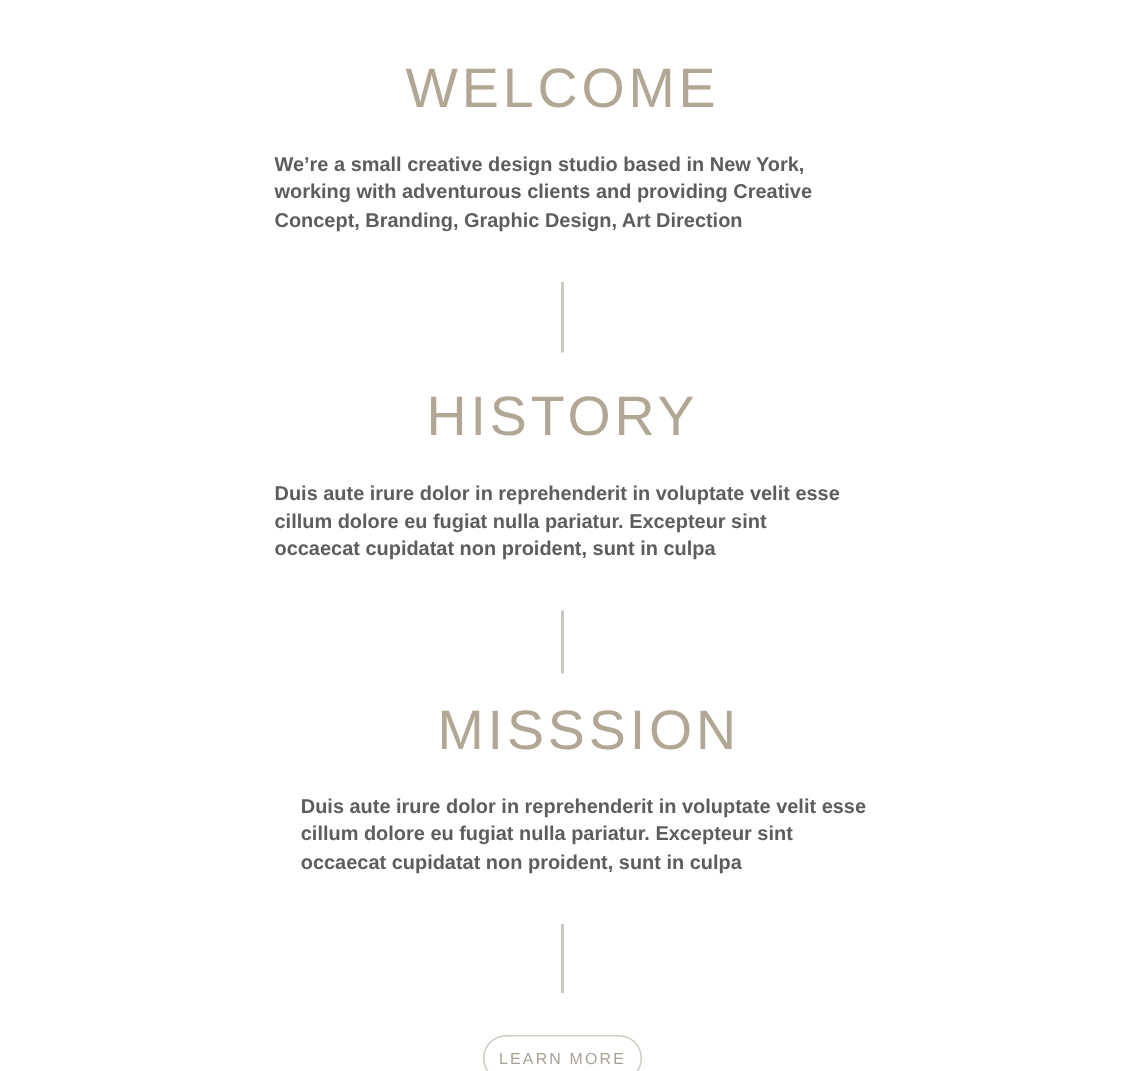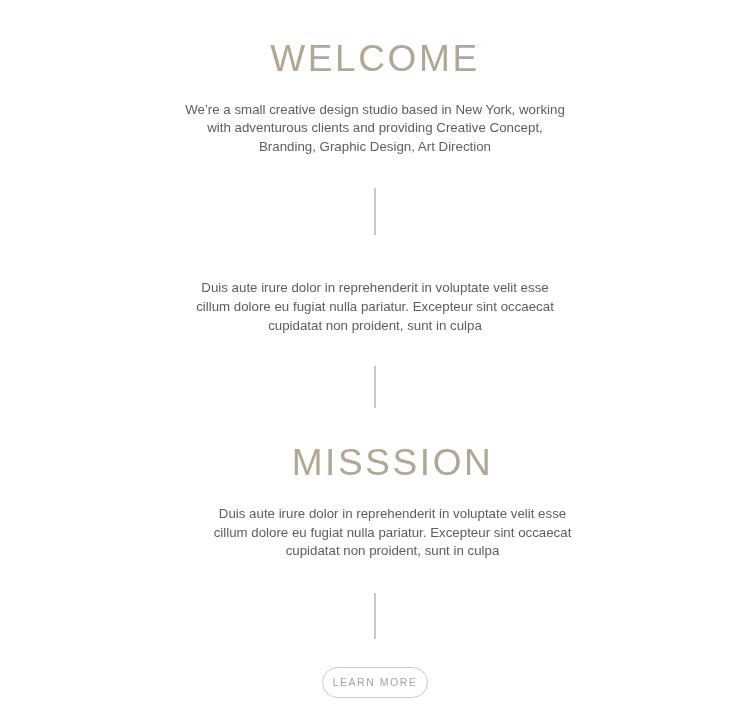--- a/index.html
+++ b/index.html
@@ -41,24 +41,24 @@
     letter-spacing: 2.6px;
     color: #b1a794;
     line-height: 1.1;
     text-align: center;
     white-space: nowrap;
   }
 
   .section-body {
     width: 384px;
     font-size: 13.3px;
-    font-weight: 400;
+    font-weight: 700;
     line-height: 18.6px;
     color: #5d5d5d;
-    text-align: center;
+    text-align: left;
   }
 
   
   .divider-wrap {
     width: 100%;
     display: flex;
     justify-content: center;
   }
 
   .divider {
@@ -70,21 +70,21 @@
   .sec-welcome { margin-top: 39px; }
   .sec-welcome .section-body { margin-top: 21px; }
 
   .div-1 { height: 47px; margin-top: 32px; }
 
   .sec-history { margin-top: 23px; }
   .sec-history .section-body { margin-top: 21px; }
 
   .div-2 { height: 42px; margin-top: 31px; }
 
-  .sec-mission { margin-top: 35px; padding-left: 35px; }
+  .sec-mission { margin-top: 18px; padding-left: 35px; }
   .sec-mission .section-body { margin-top: 21px; }
 
   .div-3 { height: 46px; margin-top: 32px; }
 
   
   .cta-wrap {
     width: 100%;
     display: flex;
     justify-content: center;
     margin-top: 28px;
@@ -117,20 +117,21 @@
   <div class="section sec-welcome">
     <h2 class="section-heading">WELCOME</h2>
     <p class="section-body">We’re a small creative design studio based in New York, working with adventurous clients and providing Creative Concept, Branding, Graphic Design, Art Direction</p>
   </div>
 
   <div class="divider-wrap">
     <div class="divider div-1"></div>
   </div>
 
   <div class="section sec-history">
+    <h2 class="section-heading">HISTORY</h2>
     <p class="section-body">Duis aute irure dolor in reprehenderit in voluptate velit esse cillum dolore eu fugiat nulla pariatur. Excepteur sint occaecat cupidatat non proident, sunt in culpa</p>
   </div>
 
   <div class="divider-wrap">
     <div class="divider div-2"></div>
   </div>
 
   <div class="section sec-mission">
     <h2 class="section-heading">MISSSION</h2>
     <p class="section-body">Duis aute irure dolor in reprehenderit in voluptate velit esse cillum dolore eu fugiat nulla pariatur. Excepteur sint occaecat cupidatat non proident, sunt in culpa</p>

